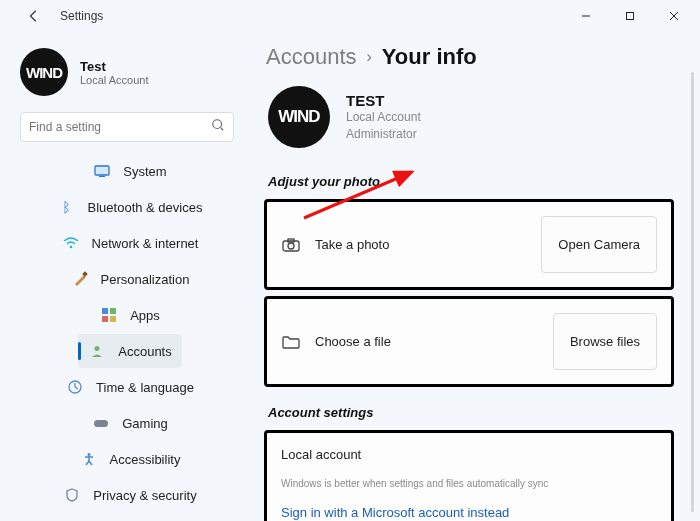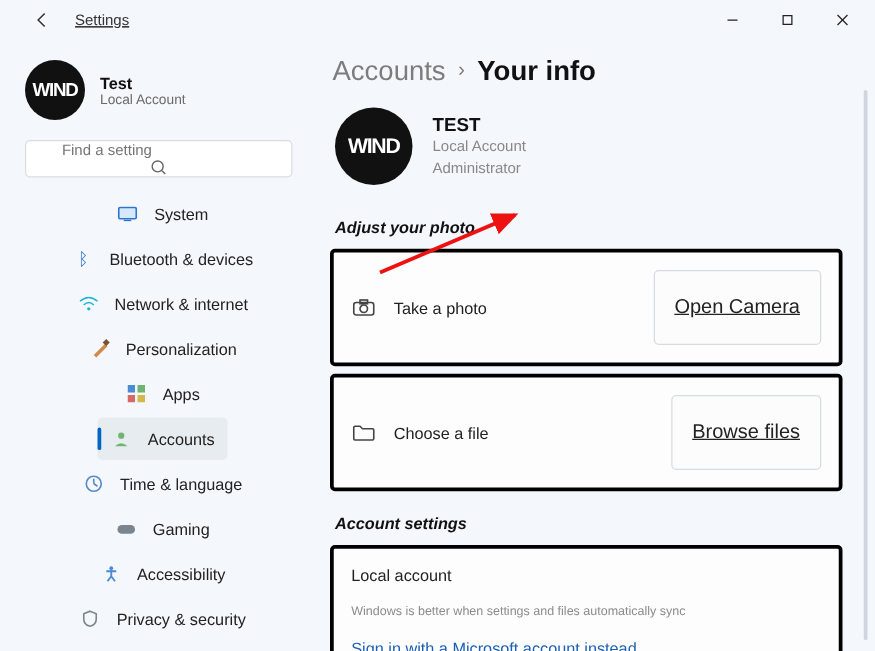--- a/index.html
+++ b/index.html
@@ -1,35 +1,35 @@
 <!DOCTYPE html>
 <html><head>
   <meta charset="utf-8">
   <style>
     * { margin:0; padding:0; box-sizing:border-box; font-family:"Segoe UI",Arial,sans-serif; }
     body { background:#f4f7fb; width:700px; height:521px; overflow:hidden; position:relative; }
 
     .titlebar { display:flex; align-items:center; justify-content:space-between; height:32px; padding:0 4px; }
-    .tb-left { display:flex; align-items:center; gap:12px; padding-left:16px;text-decoration:underline; }
+    .tb-left { display:flex; align-items:center; gap:12px; padding-left:16px; }
     .tb-back { width:28px; height:28px; display:flex; align-items:center; justify-content:center; color:#333; font-size:14px; }
     .tb-title { font-size:12px; color:#333; }
     .tb-ctrl { display:flex; }
     .tb-btn { width:44px; height:28px; display:flex; align-items:center; justify-content:center; color:#222; }
     .tb-btn svg { width:10px; height:10px; }
 
     .layout { display:flex; height:calc(100% - 32px); }
     .sidebar { width:250px; padding:10px 8px 0 18px; overflow:hidden; }
     .main { flex:1; padding:10px 26px 0 14px; overflow:hidden; position:relative; }
 
     .user { display:flex; align-items:center; gap:12px; margin:6px 0 16px 2px; }
     .avatar { width:48px; height:48px; border-radius:50%; background:#111; color:#fff; font-weight:700; letter-spacing:-1px; display:flex; align-items:center; justify-content:center; font-size:15px; }
     .u-name { font-size:13px; font-weight:600; color:#111; }
     .u-sub { font-size:11px; color:#6b6b6b; }
 
-    .search { display:flex; align-items:center; background:#fff; border:1px solid #d9dde2; border-radius:4px; height:30px; padding:0 8px; margin:0 8px 12px 2px;flex-direction:column; }
+    .search { display:flex; align-items:center; background:#fff; border:1px solid #d9dde2; border-radius:4px; height:30px; padding:0 8px; margin:0 8px 12px 2px; }
     .search input { flex:1; border:none; outline:none; font-size:12px; color:#333; background:transparent; }
     .search-icn { color:#666; }
 
     .nav { display:flex; flex-direction:column; gap:2px;align-items:center; }
     .nav-item { display:flex; align-items:center; gap:12px; height:34px; padding:0 10px; border-radius:4px; font-size:13px; color:#222; cursor:pointer; position:relative; }
     .nav-item.sel { background:#e7ecf1; }
     .nav-item.sel::before { content:""; position:absolute; left:0; top:8px; bottom:8px; width:3px; background:#0067c0; border-radius:2px; }
     .nav-ico { width:18px; height:18px; display:flex; align-items:center; justify-content:center; font-size:14px; }
 
     .crumb { display:flex; align-items:center; gap:10px; margin:2px 0 16px 2px; }
@@ -40,21 +40,21 @@
     .profile { display:flex; align-items:center; gap:16px; margin:4px 0 26px 4px; }
     .p-ava { width:62px; height:62px; border-radius:50%; background:#111; color:#fff; font-weight:700; letter-spacing:-1px; display:flex; align-items:center; justify-content:center; font-size:17px; }
     .p-name { font-size:15px; font-weight:600; color:#111; }
     .p-sub { font-size:12px; color:#888; line-height:1.4; }
 
     .section-h { font-size:13px; font-weight:600; color:#111; margin:0 0 10px 4px;font-style:italic; }
     .card { background:#fdfdfd; border:3px solid #000000; border-radius:4px; padding:14px 14px; margin-bottom:6px; }
     .row { display:flex; align-items:center; gap:14px; }
     .row-ico { width:20px; height:20px; display:flex; align-items:center; justify-content:center; color:#444; }
     .row-lbl { font-size:13px; color:#222; flex:1; }
-    .btn { background:#fcfcfc; border:1px solid #d8dbe0; border-radius:4px; padding:20px 16px; font-size:16px; color:#222; cursor:pointer;text-decoration:underline; }
+    .btn { background:#fcfcfc; border:1px solid #d8dbe0; border-radius:4px; padding:20px 16px; font-size:13px; color:#222; cursor:pointer; }
     .acct-card .t1 { font-size:13px; color:#222; }
     .acct-card .t2 { font-size:10px; color:#8b8b8b; margin-top:16px; }
     .link { color:#1a5fb4; font-size:13px; margin-top:16px; cursor:pointer; }
 
     .arrow-annot { position:absolute; left:296px; top:166px; pointer-events:none; }
 
     .scroll { position:absolute; right:6px; top:40px; width:3px; height:440px; background:#cfd6df; border-radius:2px; }
   </style>
 </head>
 <body>

